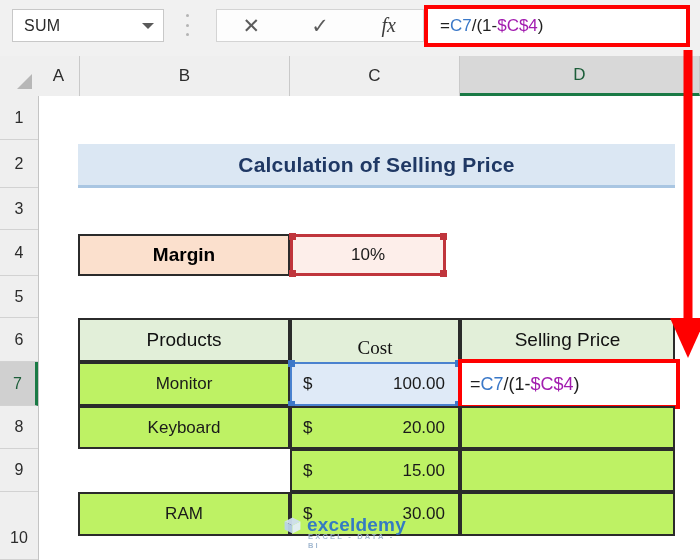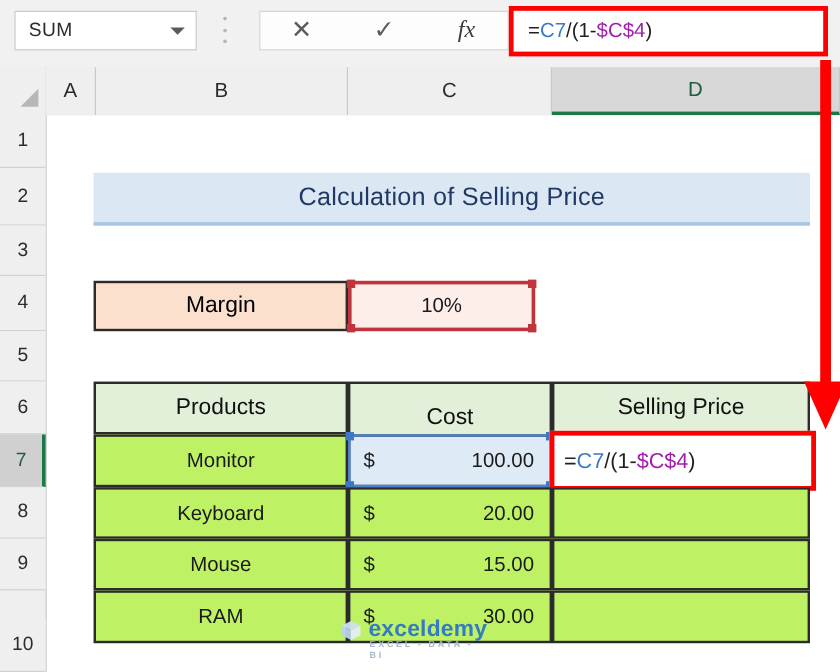--- a/index.html
+++ b/index.html
@@ -160,21 +160,21 @@
     background: #ffffff;
     overflow: hidden;
   }
   .cell {
     position: absolute;
     box-sizing: border-box;
     display: flex; align-items: center;
     font-size: 17px;
   }
   .ctr { justify-content: center; }
-  .bold { font-weight: normal; }
+  .bold { font-weight: bold; }
 
   #title-cell {
     background: #dbe7f3;
     border-bottom: 3px solid #a9c6e2;
     color: #1f3864;
     font-size: 21px;
     letter-spacing: .2px;
   }
   #margin-label-cell {
     background: #fbe0cd;
@@ -365,21 +365,21 @@
   <div class="refbox red" style="left:251px;top:138px;width:156px;height:42px;">
     <span class="h tl"></span>
     <span class="h tr"></span>
     <span class="h bl"></span>
     <span class="h br"></span>
   </div>
 
   <div class="cell ctr thead-cell" style="left:39px;top:222px;width:212px;height:44px;">
     <span>Products</span>
   </div>
-  <div class="cell ctr thead-cell" style="left:251px;top:222px;width:170px;height:60px;">
+  <div class="cell ctr thead-cell" style="left:251px;top:222px;width:170px;height:60px;font-family:Liberation Serif, serif;">
     <span>Cost</span>
   </div>
   <div class="cell ctr thead-cell" style="left:421px;top:222px;width:215px;height:44px;">
     <span>Selling Price</span>
   </div>
 
   <div class="cell ctr tbody-cell" style="left:39px;top:266px;width:212px;height:44px;">
     <span>Monitor</span>
   </div>
   <div class="cell money tbody-cell cell-c7-highlight" style="left:251px;top:266px;width:170px;height:44px;">
@@ -406,23 +406,20 @@
     <span>Keyboard</span>
   </div>
   <div class="cell money tbody-cell" style="left:251px;top:310px;width:170px;height:43px;">
     <span>$</span>
     <span>20.00</span>
   </div>
   <div class="cell tbody-cell" style="left:421px;top:310px;width:215px;height:43px;">
     <span></span>
   </div>
 
-  <div class="cell ctr tbody-cell" style="left:39px;top:353px;width:212px;height:43px;">
-    <span>Mouse</span>
-  </div>
   <div class="cell money tbody-cell" style="left:251px;top:353px;width:170px;height:43px;">
     <span>$</span>
     <span>15.00</span>
   </div>
   <div class="cell tbody-cell" style="left:421px;top:353px;width:215px;height:43px;">
     <span></span>
   </div>
 
   <div class="cell ctr tbody-cell" style="left:39px;top:396px;width:212px;height:44px;">
     <span>RAM</span>

